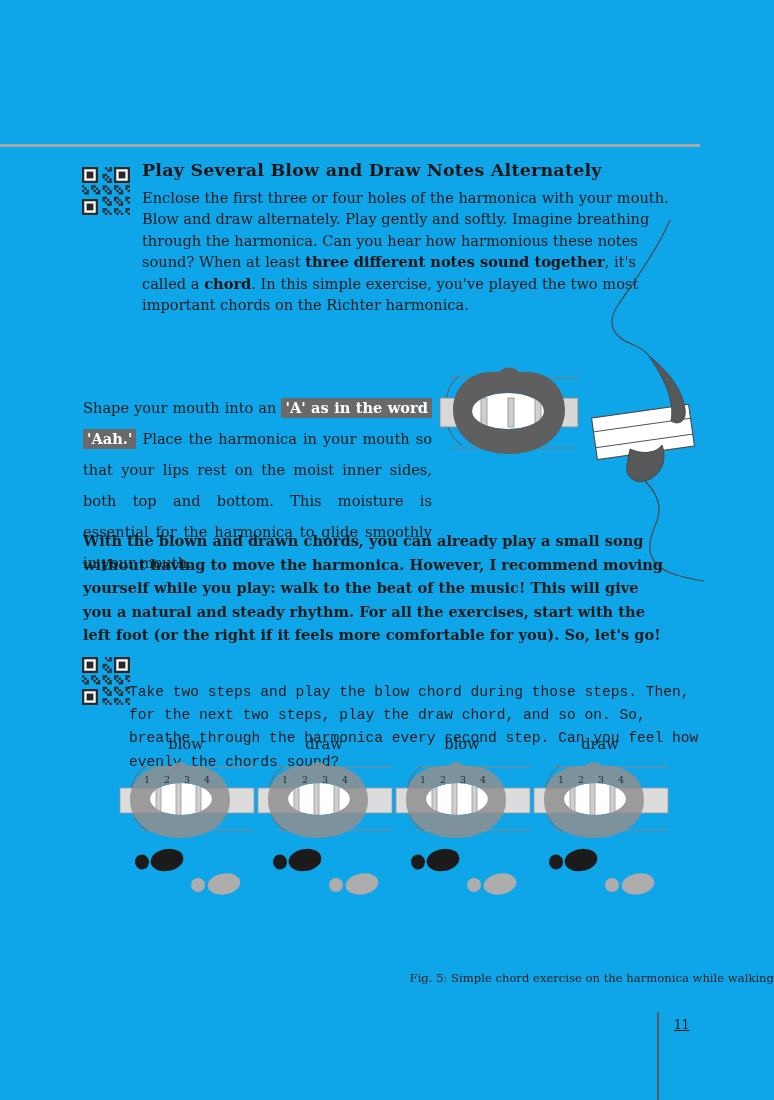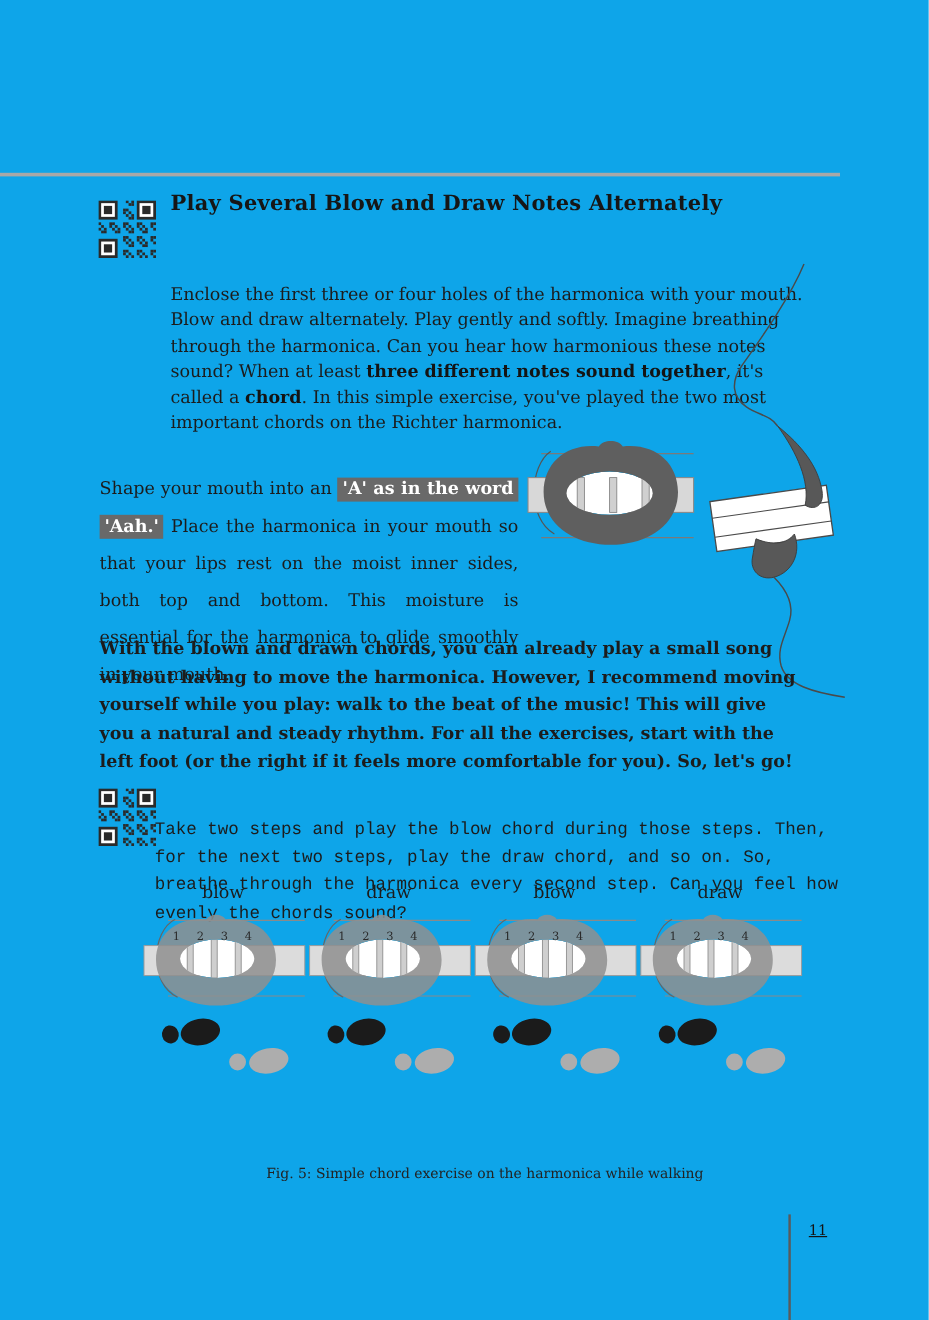--- a/index.html
+++ b/index.html
@@ -12,34 +12,34 @@
   .top-rule{left:0;top:144px;width:700px;height:3px;background:#a8a8a8;}
   .qr{width:48px;height:48px;}
   .qr1{left:82px;top:167px;}
   .qr2{left:82px;top:657px;}
   h1,h2,h3{margin:0;font-weight:bold;color:#161616;}
   .heading-lg{font-size:17.5px;letter-spacing:.2px;}
   .h1{left:142px;top:160px;}
   .h-mouth{left:83px;top:367px;font-size:17px;}
   .h3{left:142px;top:655px;}
   .body{margin:0;font-size:14.6px;line-height:21.4px;}
-  .p1{left:142px;top:187px;width:527px;text-align:left;margin-top:48px;}
+  .p1{left:142px;top:187px;width:527px;text-align:left;}
   .p2{left:83px;top:392px;width:349px;text-align:justify;line-height:31px;}
   .p3{left:83px;top:529px;width:588px;line-height:23.6px;font-weight:bold;}
   .p4{left:129px;top:681px;width:580px;line-height:23.2px;font-family:Liberation Mono, monospace;}
   .body b{color:#141414;}
   .hl{background:#696969;color:#ffffff;font-weight:bold;padding:1px 4px 2px 4px;}
   .fig4-svg{left:437px;top:362px;}
   .fig4-caption{left:425px;top:461px;width:170px;text-align:center;
     font-size:11.6px;line-height:15px;color:#222;}
   .profile-svg{left:582px;top:215px;}
   .fig5-row{left:117px;top:735px;width:552px;display:flex;}
   .fig5-col{width:138px;display:flex;flex-direction:column;align-items:center;}
   .fig5-label{font-size:14.6px;color:#1c1c1c;height:23px;}
-  .fig5-caption{left:34px;top:971px;width:740px;text-align:center;
+  .fig5-caption{left:34px;top:971px;width:740px;text-align:right;
     font-size:11.6px;color:#222;}
   .footer-vline{left:657px;top:1012px;width:2px;height:88px;background:#5a5a5a;}
   .page-number{left:674px;top:1018px;font-size:12px;color:#141414;text-decoration:underline;}
 </style>
 </head>
 <body>
 
 <div class="page">
 
   <div class="abs top-rule"></div>

